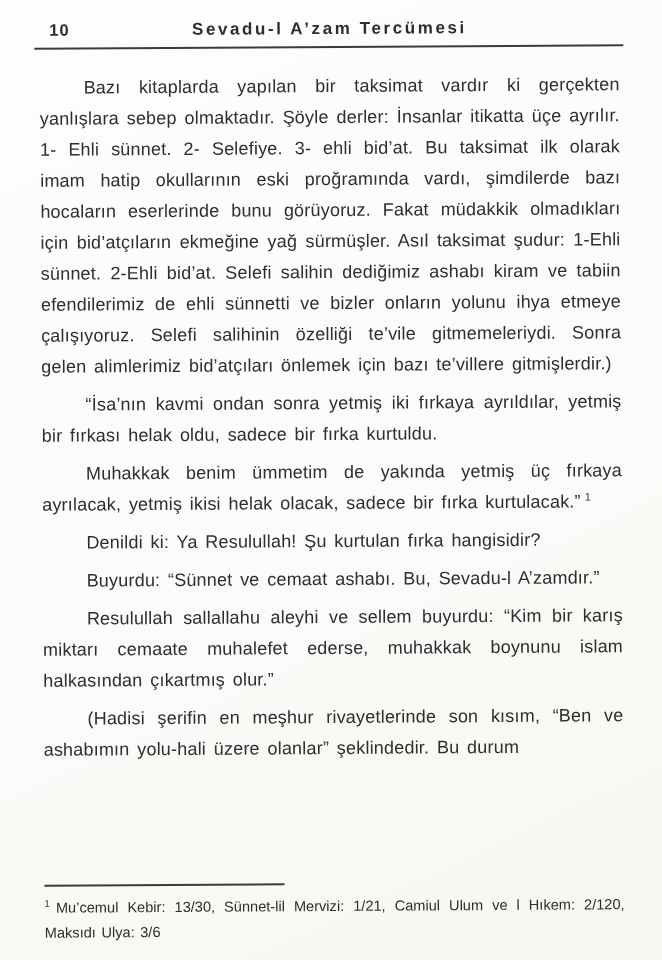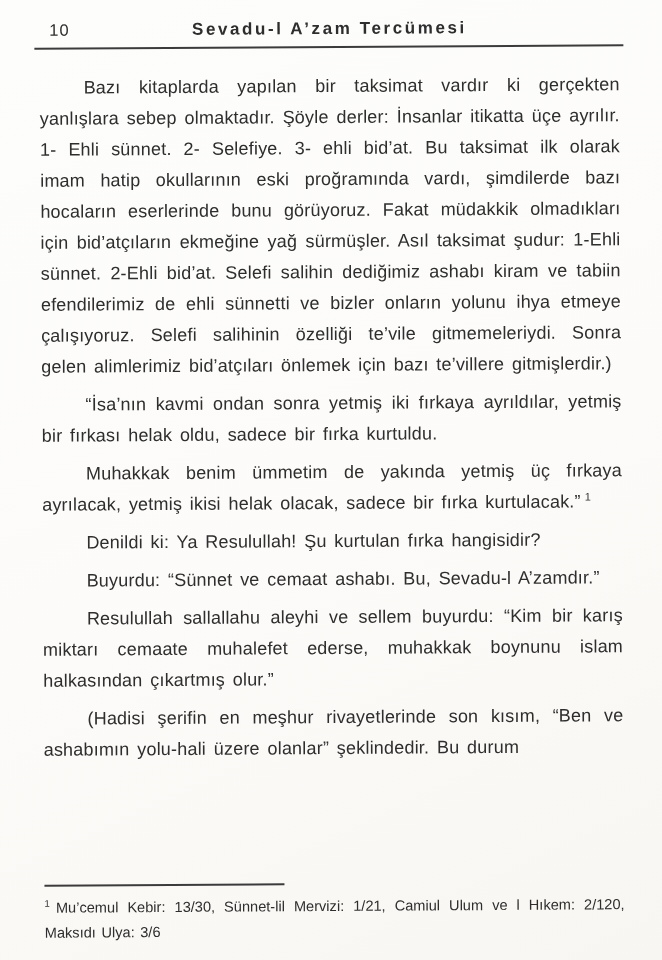--- a/index.html
+++ b/index.html
@@ -24,21 +24,21 @@
     inset: 0;
     transform: rotate(-0.35deg);
     transform-origin: 50% 50%;
   }
   .page-header {
     display: flex;
     align-items: baseline;
     padding: 19px 40px 0 52px;
   }
   .page-number {
-    font-weight: normal;
+    font-weight: bold;
     font-size: 16.5px;
     letter-spacing: 1px;
   }
   .page-title {
     flex: 1;
     text-align: center;
     font-weight: bold;
     font-size: 17px;
     letter-spacing: 2.6px;
     padding-right: 30px;

